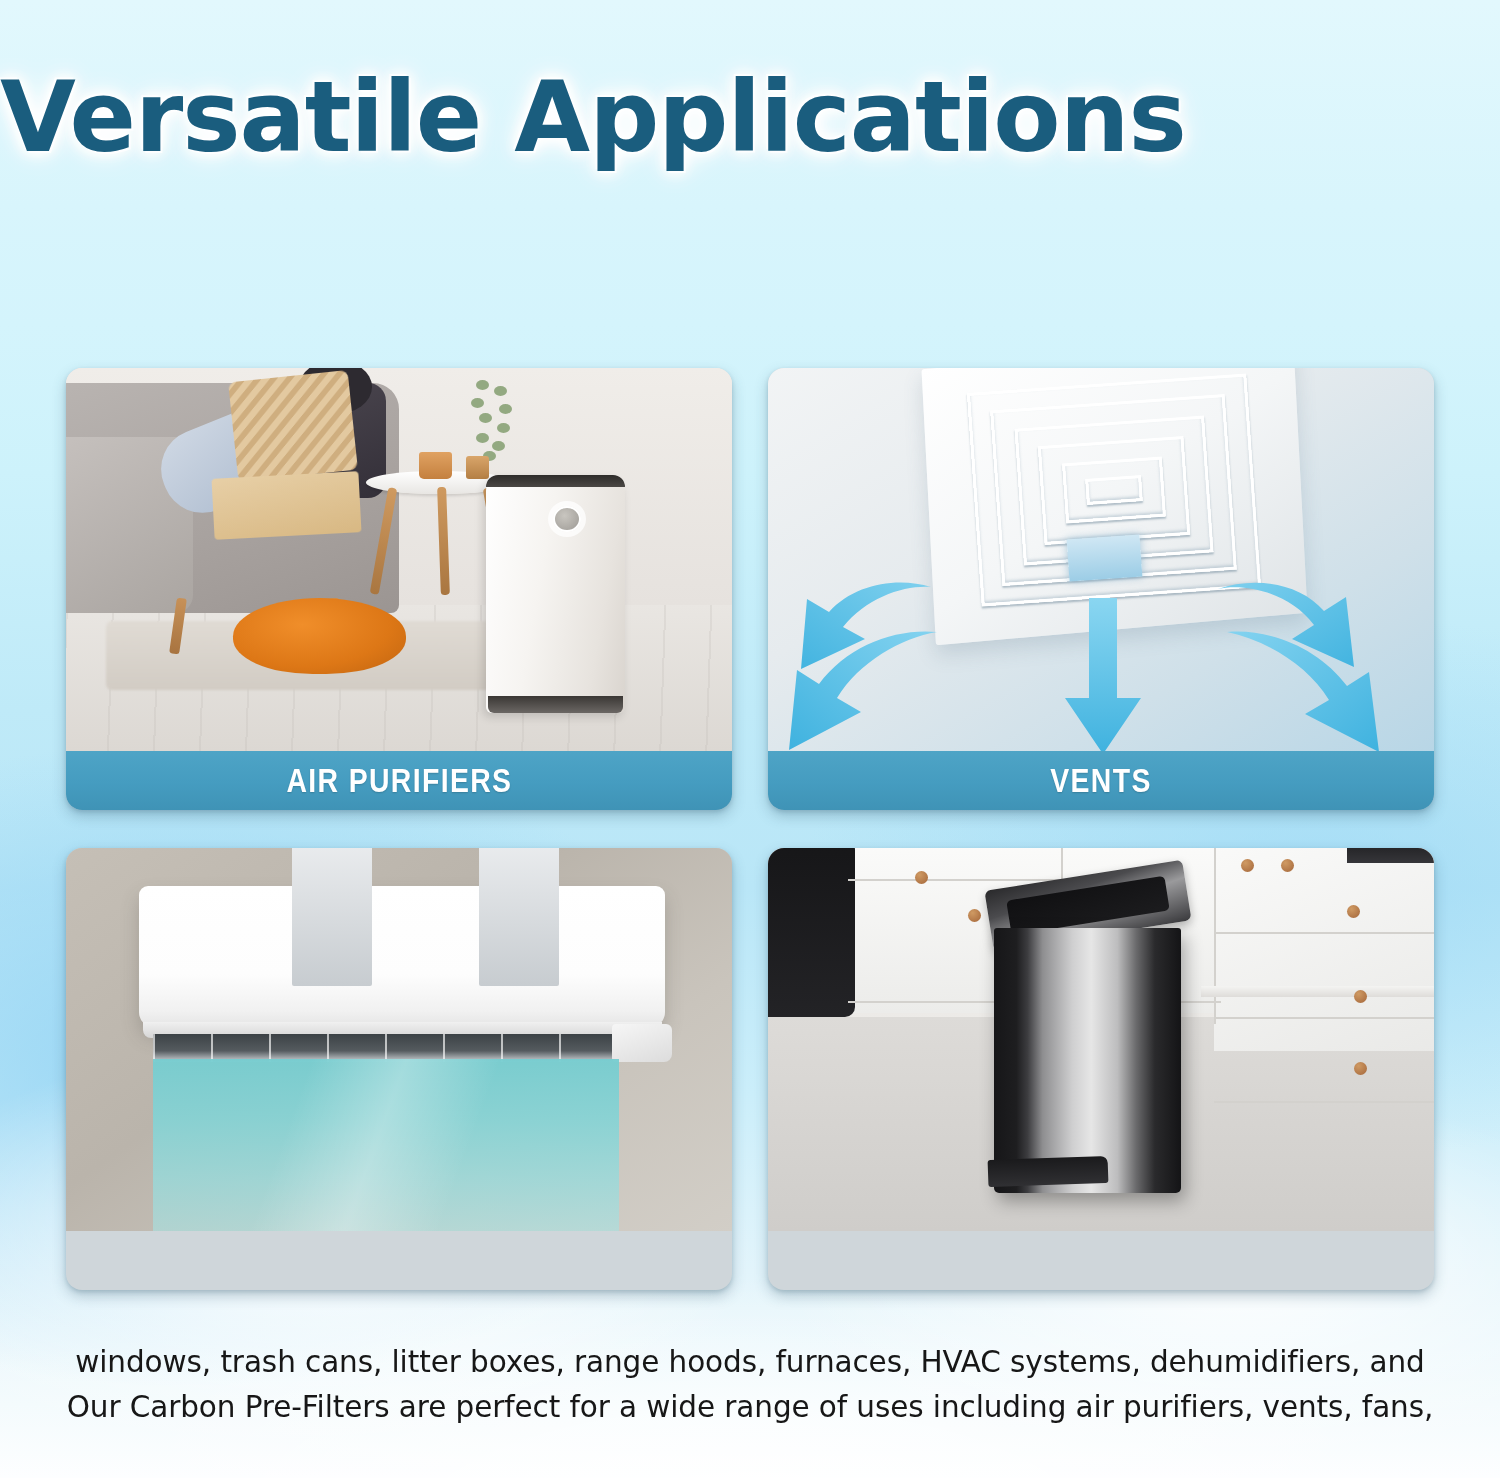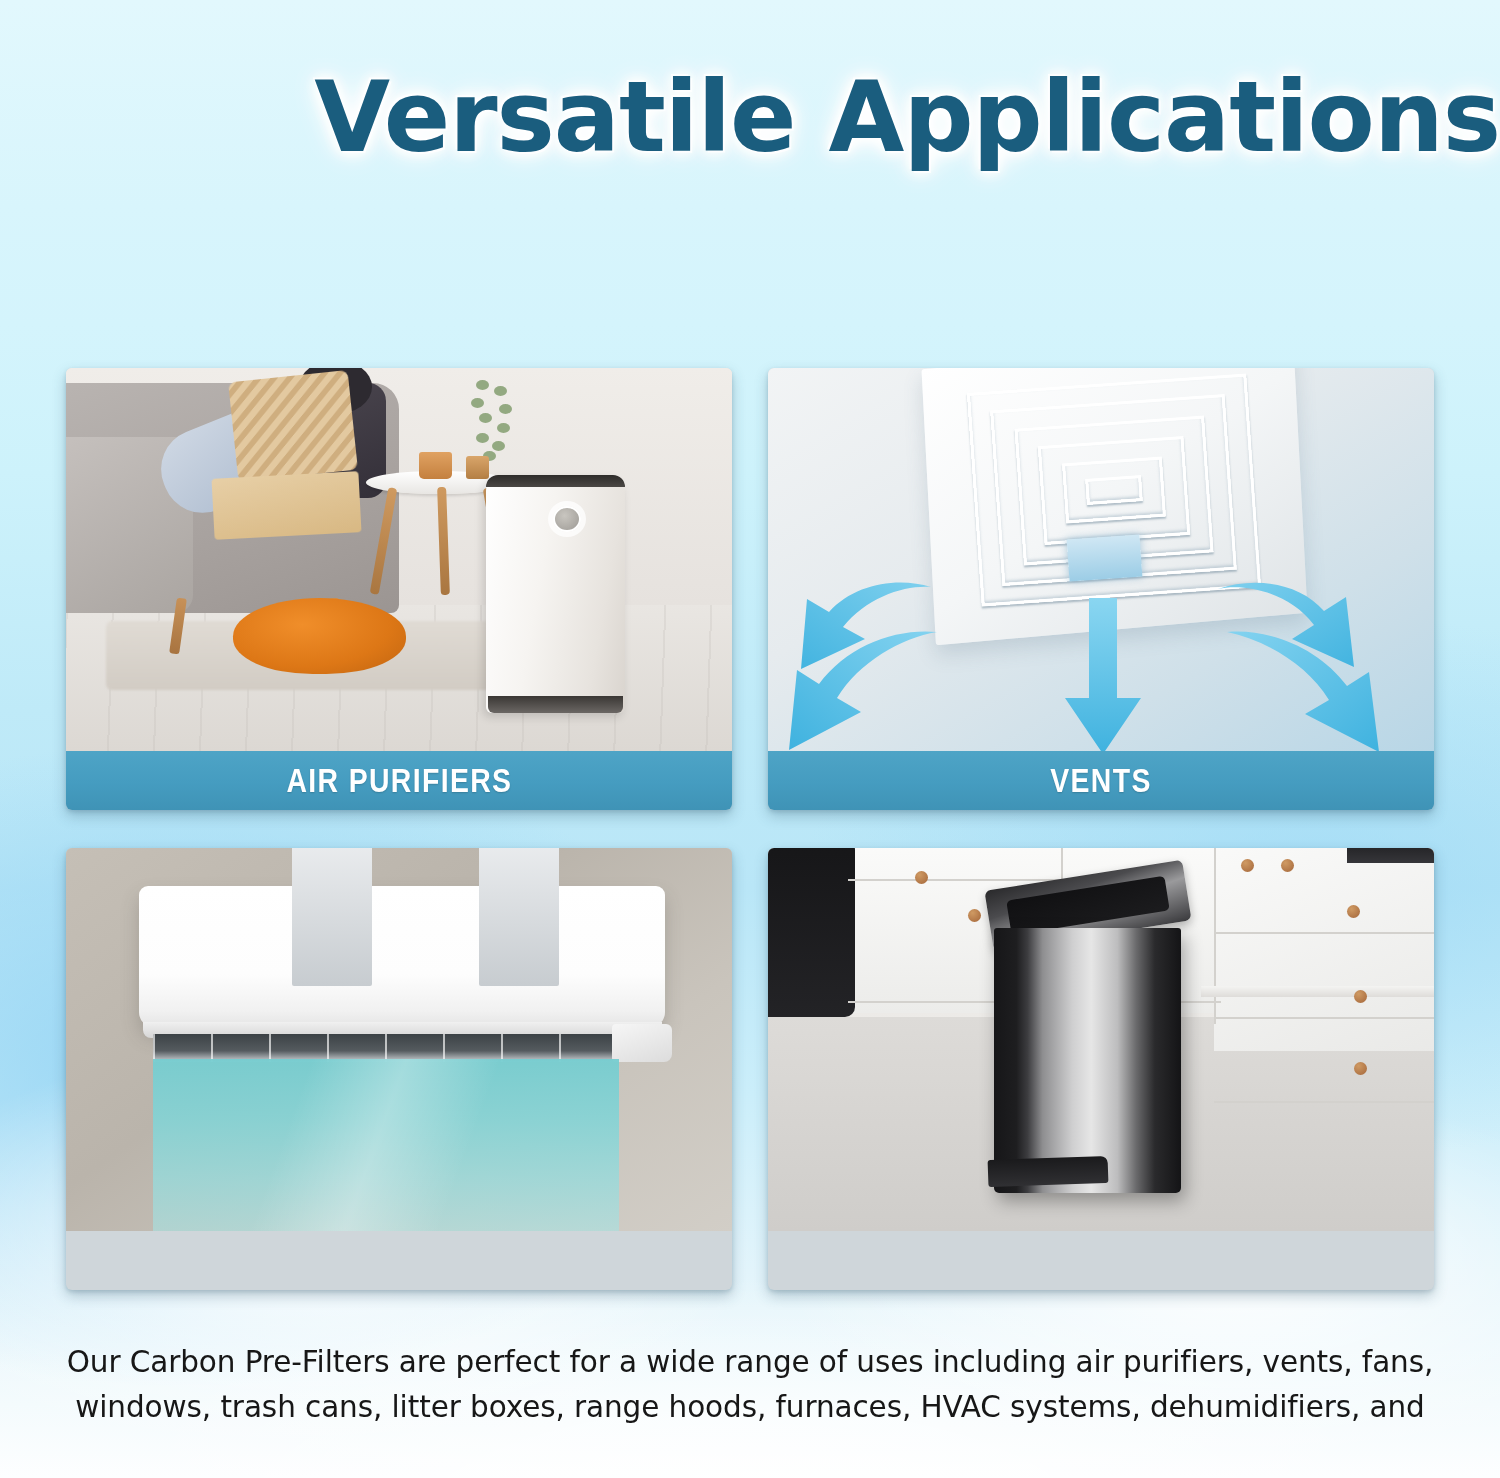--- a/index.html
+++ b/index.html
@@ -41,21 +41,21 @@
   #infographic::after{
     content:""; position:absolute; right:-180px; top:1090px;
     width:900px; height:380px; border-radius:50%;
     background:radial-gradient(ellipse at center, rgba(255,255,255,.88) 0%, rgba(255,255,255,0) 70%);
     pointer-events:none;
   }
 
   
   .title-wrap{
     position:absolute; left:0; top:58px; width:1500px;
-    text-align:right; z-index:5;
+    text-align:left; z-index:5;
   }
   .title-line{
     display:block;
     font-family:"DejaVu Sans", sans-serif;
     font-weight:700;
     font-size:98px;
     line-height:118px;
     letter-spacing:-1px;
     color:#1a5d7e;
     text-shadow:
@@ -71,21 +71,21 @@
     left:66px; top:368px;
     width:1368px; height:922px;
     display:grid;
     grid-template-columns:666px 666px;
     grid-template-rows:442px 442px;
     column-gap:36px; row-gap:38px;
     z-index:4;
   }
   .card{
     position:relative;
-    border-radius:6px;
+    border-radius:16px;
     overflow:hidden;
     background:#cfd6da;
     box-shadow:0 6px 14px rgba(40,80,100,.28), 0 2px 4px rgba(40,80,100,.18);
   }
   .photo{
     position:absolute; left:0; top:0; right:0;
     height:383px;
     overflow:hidden;
   }
   .caption{
@@ -488,17 +488,17 @@
           </div>
           <div class="tr-can"></div>
           <div class="tr-pedal"></div>
         </div>
       </div>
     </div>
 
   </div>
 
   <div class="blurb">
+    <span class="blurb-line">windows, trash cans, litter boxes, range hoods, furnaces, HVAC systems, dehumidifiers, and</span>
     <span class="blurb-line">Our Carbon Pre-Filters are perfect for a wide range of uses including air purifiers, vents, fans,</span>
-    <span class="blurb-line">windows, trash cans, litter boxes, range hoods, furnaces, HVAC systems, dehumidifiers, and</span>
   </div>
 
 </div>
 
 </body></html>

